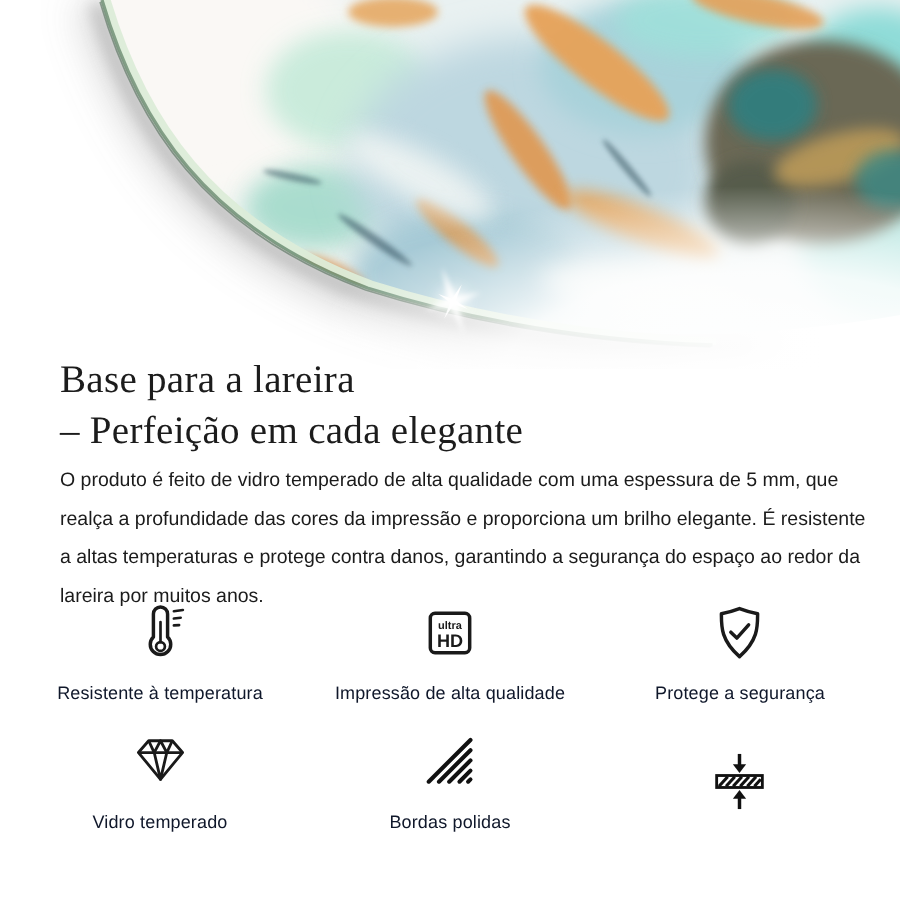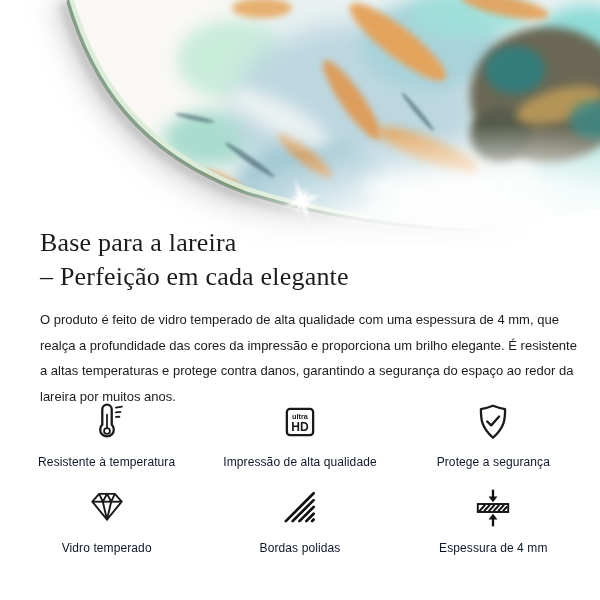--- a/index.html
+++ b/index.html
@@ -5,21 +5,21 @@
   html,body{margin:0;padding:0;}
   body{
     width:600px;height:600px;position:relative;overflow:hidden;
     background:#ffffff;
     font-family:"Liberation Sans", sans-serif;
     -webkit-font-smoothing:antialiased;
   }
   .hero{position:absolute;top:0;left:0;width:600px;height:246px;}
   .hero svg{display:block;}
   .heading{
-    position:absolute;left:40px;top:226px;width:540px;
+    position:absolute;left:40px;top:236px;width:540px;
     font-family:"Liberation Serif", serif;
     font-size:26px;line-height:34px;font-weight:400;
     color:#1c1c1c;letter-spacing:.2px;margin:0;
   }
   .intro{
     position:absolute;left:40px;top:307px;width:545px;
     font-size:13px;line-height:25.5px;color:#1b1b1b;margin:0;
   }
   .features{
     position:absolute;left:10px;right:10px;top:401px;
@@ -113,21 +113,21 @@
     <g transform="translate(302,201) rotate(-18)">
       <circle r="9" fill="#ffffff" opacity="0.9" filter="url(#b5)"></circle>
       <path d="M0,-24 L2.4,-2.4 L20,0 L2.4,2.4 L0,24 L-2.4,2.4 L-20,0 L-2.4,-2.4 Z" fill="#ffffff" filter="url(#b2)"></path>
       <path d="M0,-13 L1.4,-1.4 L11,0 L1.4,1.4 L0,13 L-1.4,1.4 L-11,0 L-1.4,-1.4 Z" fill="#ffffff" opacity="0.9" transform="rotate(45)"></path>
     </g>
   </svg>
 </div>
 
 <h1 class="heading"><span>Base para a lareira</span><br><span>– Perfeição em cada elegante</span></h1>
 
-<p class="intro">O produto é feito de vidro temperado de alta qualidade com uma espessura de 4 mm, que realça a profundidade das cores da impressão e proporciona um brilho elegante. É resistente a altas temperaturas e protege contra danos, garantindo a segurança do espaço ao redor da lareira por muitos anos.</p>
+<p class="intro">O produto é feito de vidro temperado de alta qualidade com uma espessura de 5 mm, que realça a profundidade das cores da impressão e proporciona um brilho elegante. É resistente a altas temperaturas e protege contra danos, garantindo a segurança do espaço ao redor da lareira por muitos anos.</p>
 
 <div class="features">
 
   <div class="feature">
     <svg class="icon" viewBox="0 0 40 40">
       <path class="stroke-ic" d="M15.5,8 a4.5,4.5 0 0 1 9,0 V22.5 a6.5,6.5 0 1 1 -9,0 Z"></path>
       <circle class="thin-ic" cx="20" cy="28.6" r="2.8"></circle>
       <line class="thin-ic" x1="20" y1="13" x2="20" y2="25.8"></line>
       <line class="thin-ic" x1="28.5" y1="6.2" x2="34.2" y2="5.4"></line>
       <line class="thin-ic" x1="28.5" y1="10.8" x2="32.8" y2="10.3"></line>
@@ -189,16 +189,15 @@
         <g stroke="#111" stroke-width="2">
           <line x1="7" y1="23" x2="12.5" y2="17"></line>
           <line x1="11.5" y1="23" x2="17" y2="17"></line>
           <line x1="16" y1="23" x2="21.5" y2="17"></line>
           <line x1="20.5" y1="23" x2="26" y2="17"></line>
           <line x1="25" y1="23" x2="30.5" y2="17"></line>
           <line x1="29.5" y1="23" x2="33.5" y2="18.6"></line>
         </g>
       </g>
     </svg>
-    <div class="feature-label">Espessura de 4 mm</div>
   </div>
 
 </div>
 
 </body></html>

